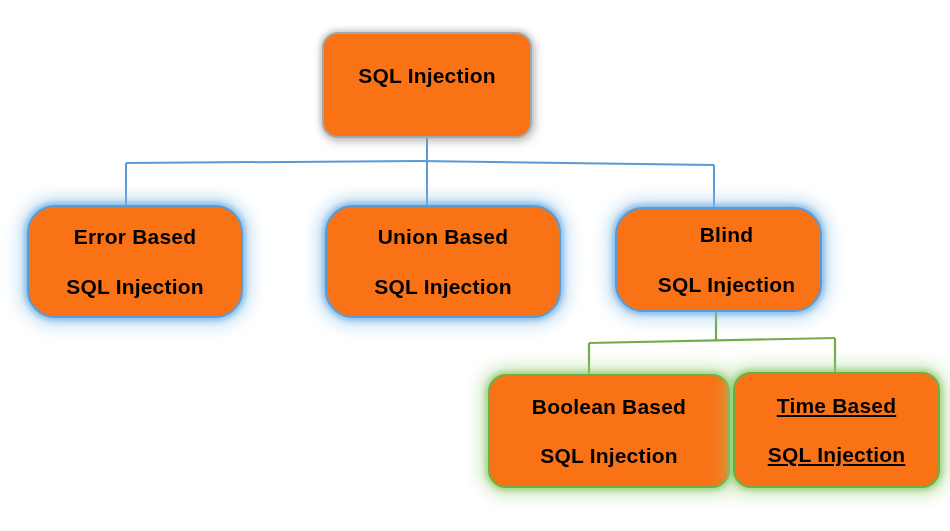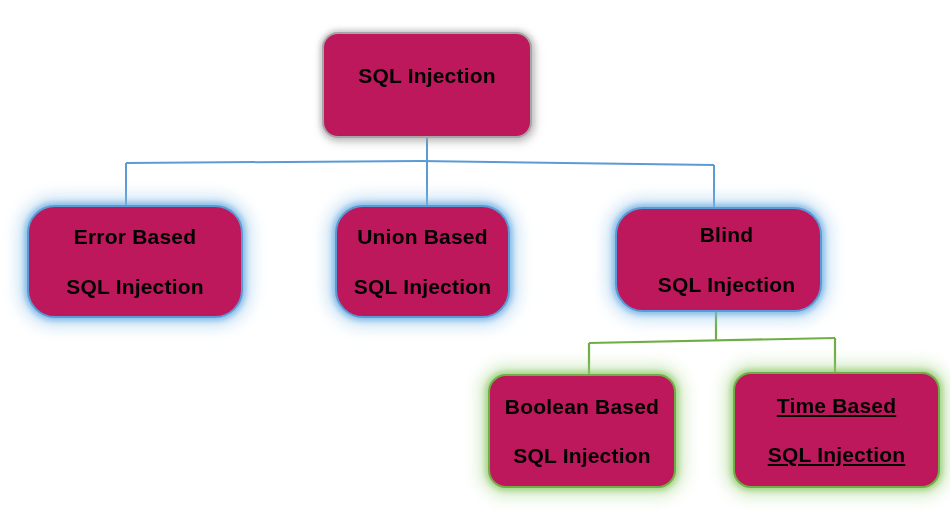--- a/index.html
+++ b/index.html
@@ -16,21 +16,21 @@
     font-family: "Liberation Sans", "DejaVu Sans", sans-serif;
   }
   #connectors {
     position: absolute;
     left: 0; top: 0;
     width: 950px; height: 531px;
     pointer-events: none;
   }
   .node {
     position: absolute;
-    background: #be185d;
+    background: #f97316;
     display: flex;
     flex-direction: column;
     align-items: center;
     justify-content: center;
     text-align: center;
     font-weight: 700;
     font-size: 21px;
     color: #000000;
     letter-spacing: 0.2px;
     box-sizing: border-box;
@@ -54,23 +54,23 @@
     box-shadow: 0 0 5px 3px rgba(111,174,227,0.70),
                 0 0 15px 9px rgba(141,195,235,0.45);
   }
   .node-green {
     border: 2.5px solid #70ad47;
     border-radius: 18px;
     box-shadow: 0 0 5px 3px rgba(133,196,96,0.60),
                 0 0 15px 9px rgba(165,212,135,0.45);
   }
   .node-error   { left: 27px;  top: 205px; width: 216px; height: 113px; }
-  .node-union   { left: 335px; top: 205px; width: 175px; height: 113px; }
+  .node-union   { left: 325px; top: 205px; width: 236px; height: 113px; }
   .node-blind   { left: 615px; top: 207px; width: 207px; height: 105px; padding-left: 16px; }
-  .node-boolean { left: 488px; top: 374px; width: 188px; height: 114px; }
+  .node-boolean { left: 488px; top: 374px; width: 242px; height: 114px; }
   .node-time    { left: 733px; top: 372px; width: 207px; height: 116px; text-decoration: underline; }
 </style>
 </head>
 <body>
 
 <div id="canvas">
 
   <svg id="connectors" viewBox="0 0 950 531" xmlns="http://www.w3.org/2000/svg">
 
     <g fill="none" stroke-width="2" stroke-linecap="butt" stroke="#5b9bd5">

